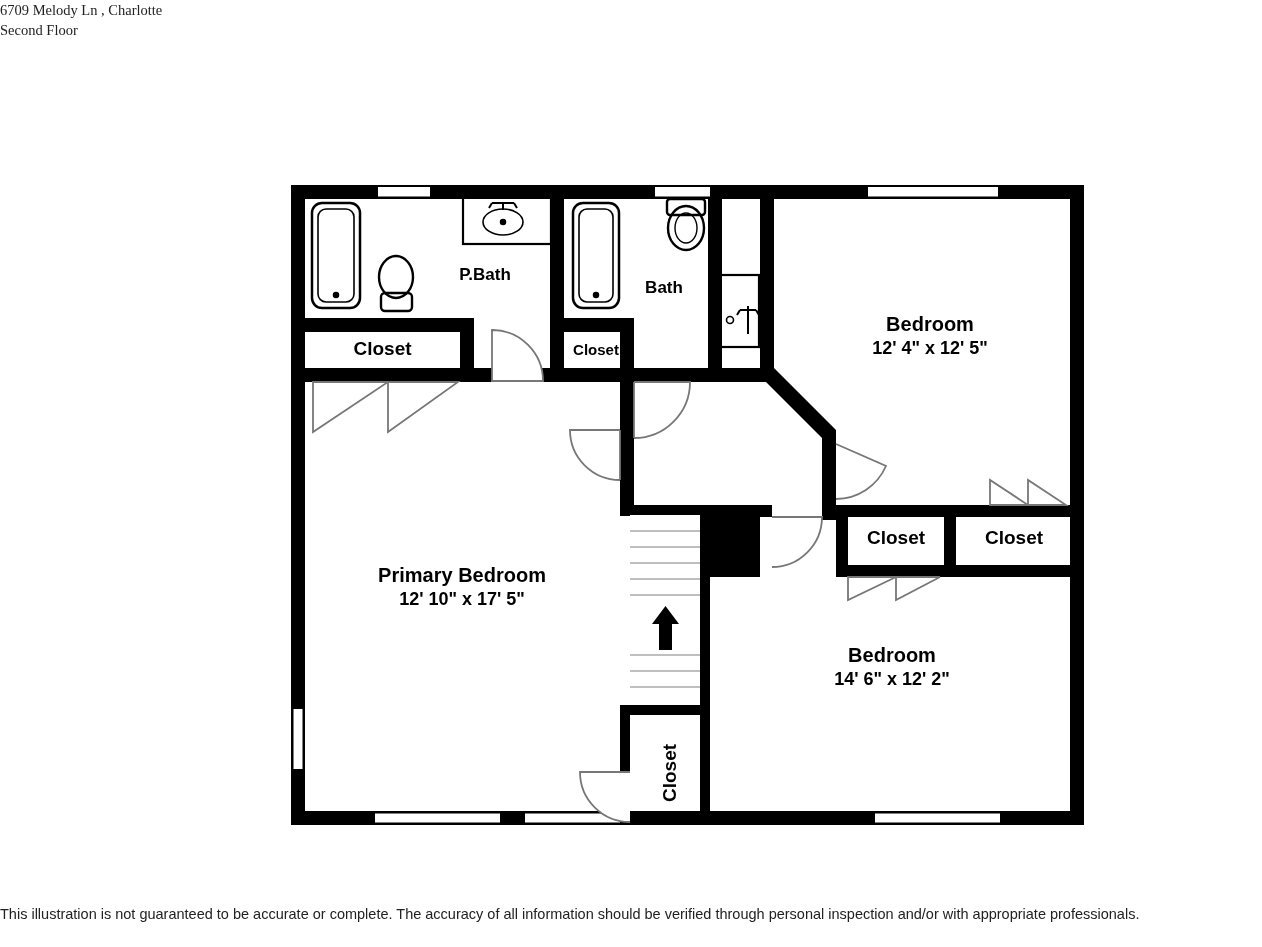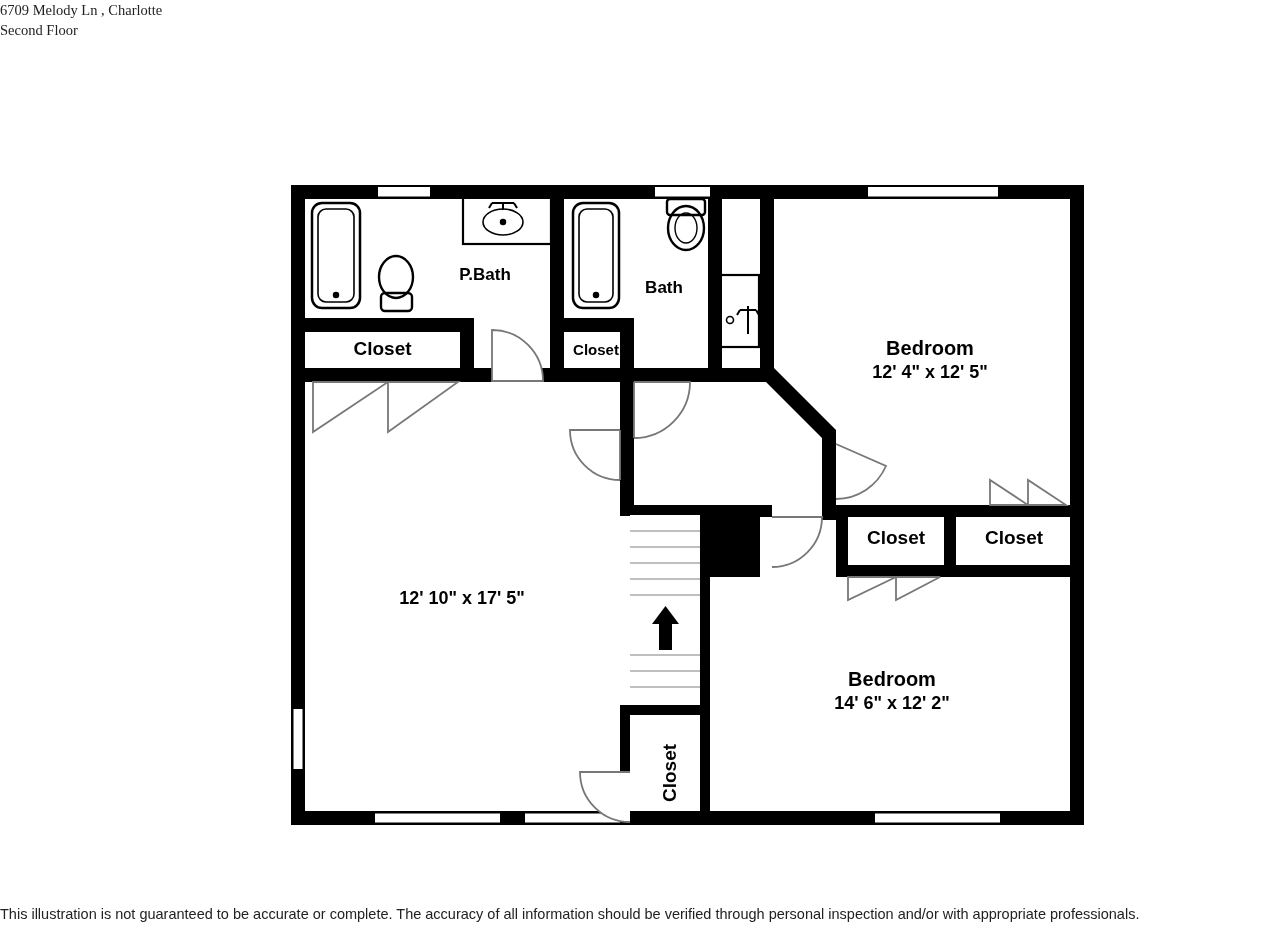--- a/index.html
+++ b/index.html
@@ -47,21 +47,21 @@
     position: absolute;
     text-align: center;
     white-space: nowrap;
     font-family: "Liberation Sans", sans-serif;
     color: #000000;
     font-weight: bold;
   }
   .lbl .name { display: block; }
   .lbl .dim  { display: block; font-weight: bold; }
 
-  .room-name { font-size: 20px; line-height: 25px; margin-top: 24px; }
+  .room-name { font-size: 20px; line-height: 25px; }
   .room-dim  { font-size: 18px; line-height: 23px; }
   .closet-lbl { font-size: 19px; line-height: 22px; }
   .closet-sm { font-size: 15px; line-height: 18px; }
   .bath-lbl { font-size: 17px; line-height: 24px; }
   .vert { transform: rotate(-90deg); transform-origin: 50% 50%; }
 </style>
 </head>
 <body>
 
 <div class="header">
@@ -242,20 +242,21 @@
     </g>
 
     <g fill="#000000">
       <rect x="659" y="620" width="13" height="30"></rect>
       <polygon points="652,624 679,624 665.5,606"></polygon>
     </g>
   </g>
 </svg>
 
 <div class="lbl room-name" style="left:282px; top:563px; width:360px;">
+  <span class="name">Primary Bedroom</span>
   <span class="dim room-dim">12' 10" x 17' 5"</span>
 </div>
 
 <div class="lbl room-name" style="left:790px; top:312px; width:280px;">
   <span class="name">Bedroom</span>
   <span class="dim room-dim">12' 4" x 12' 5"</span>
 </div>
 
 <div class="lbl room-name" style="left:752px; top:643px; width:280px;">
   <span class="name">Bedroom</span>

